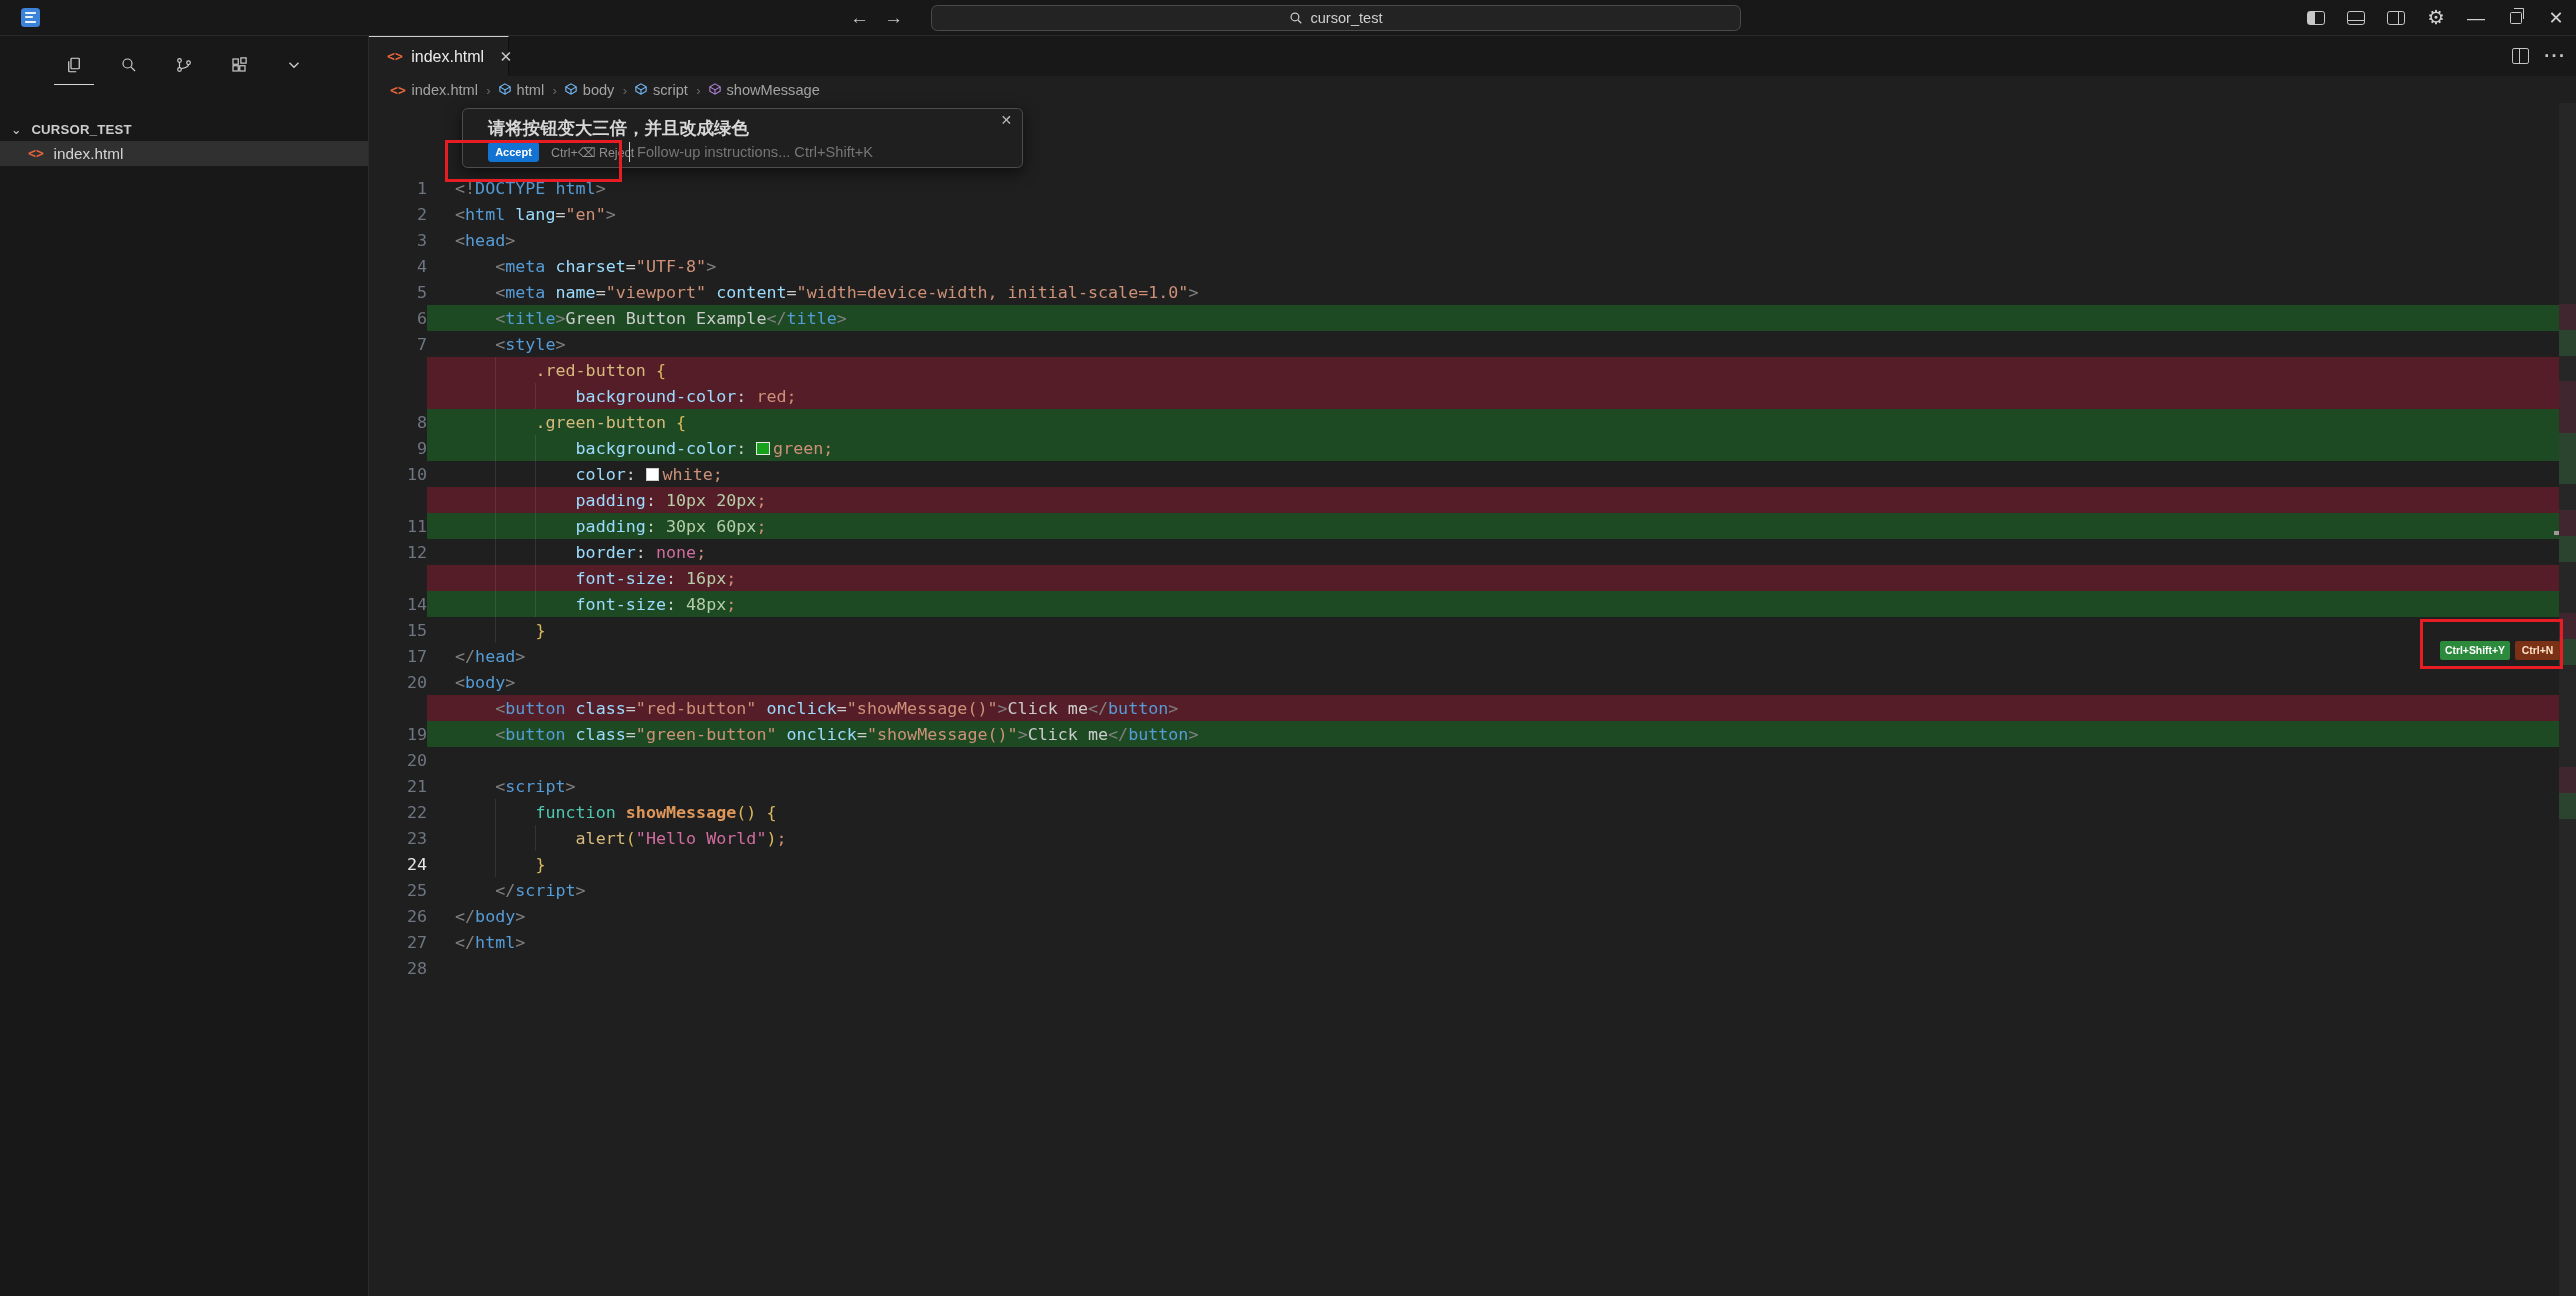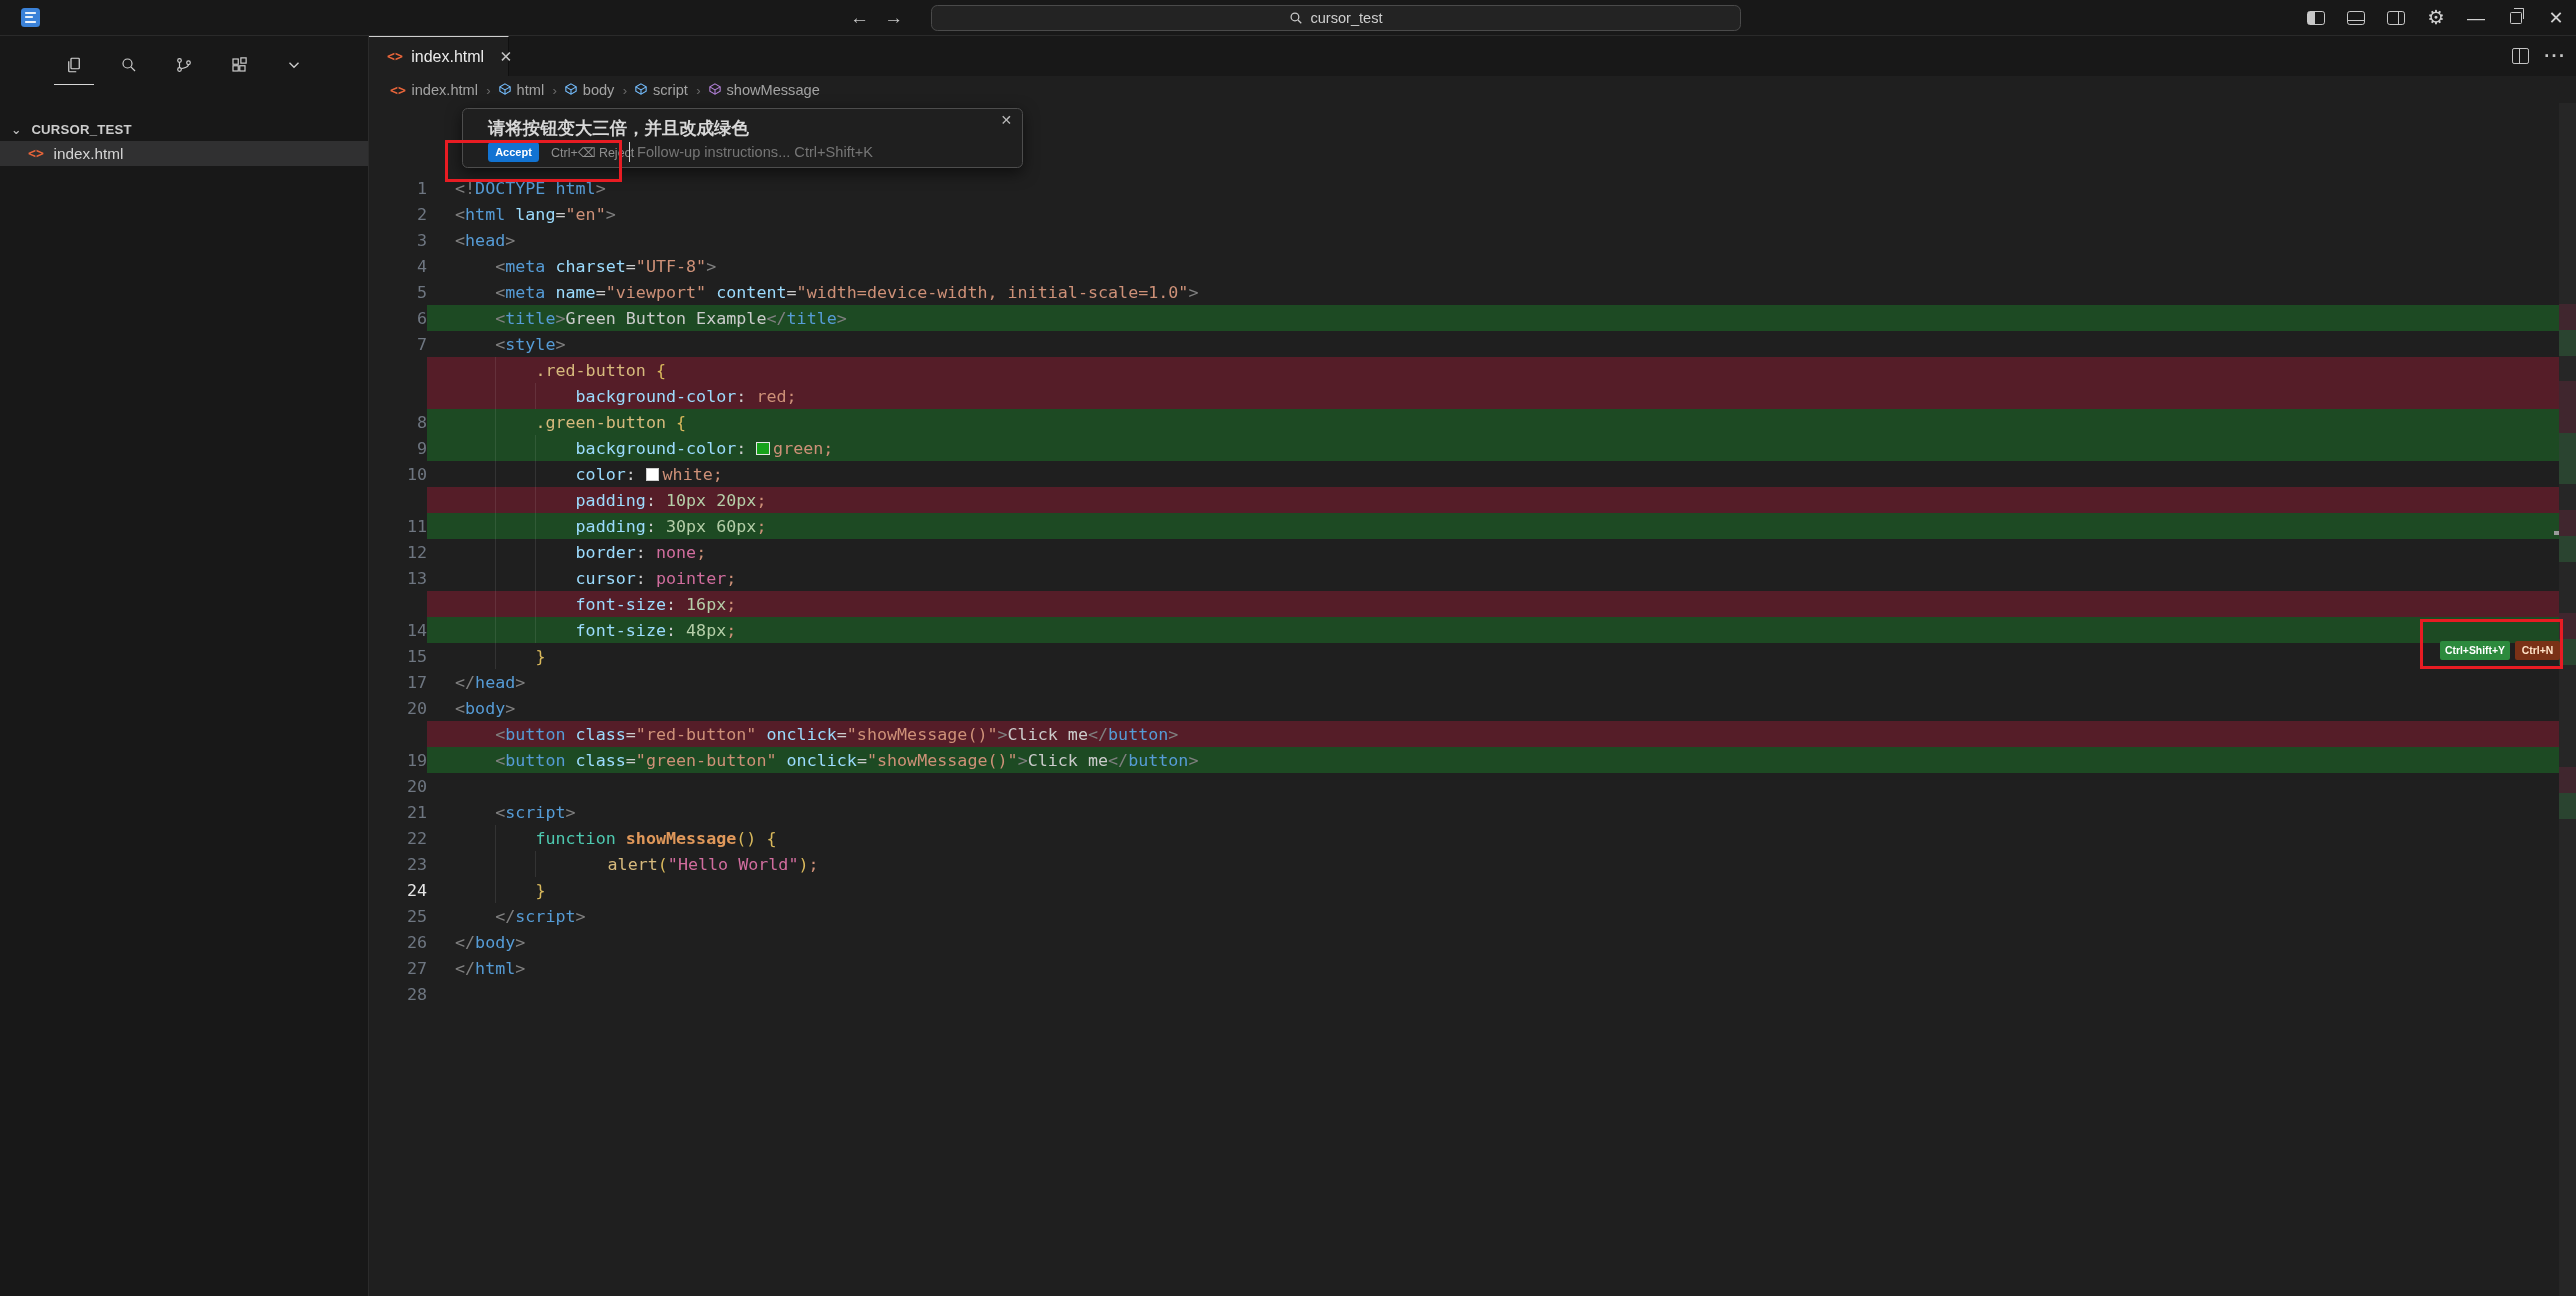--- a/index.html
+++ b/index.html
@@ -56,21 +56,21 @@
   .rows{margin-top:72px;padding-right:16.7px;font-family:"DejaVu Sans Mono",monospace;font-size:16.7px;line-height:26px;}
   .crow{display:flex;height:26px;}
   .ln{flex:none;width:58px;text-align:right;color:#6e7681;user-select:none;}
   .ln.cur{color:#e6e6e6;}
   .cl{flex:1;padding-left:28px;white-space:pre;position:relative;}
   .cl.add{background:#1d4a23;}
   .cl.del{background:#551d28;}
   .ig{position:absolute;top:0;bottom:0;width:0.7px;background:rgba(255,255,255,0.09);}
   .c-p{color:#808080;} .c-t{color:#569cd6;} .c-a{color:#9cdcfe;} .c-s{color:#ce9178;}
   .c-n{color:#b5cea8;} .c-k{color:#d16d9e;} .c-sel{color:#d7ba7d;} .c-b{color:#d9b95c;}
-  .c-kw{color:#4ec9b0;} .c-fn{color:#e0985a;font-weight:bold;} .c-gf{color:#d7ba7d;margin-left:32px;} .c-w{color:#cccccc;}
+  .c-kw{color:#4ec9b0;} .c-fn{color:#e0985a;font-weight:bold;} .c-gf{color:#d7ba7d;} .c-w{color:#cccccc;}
   .sw{display:inline-block;width:13.2px;height:13.2px;vertical-align:-1.4px;margin-right:3.5px;}
   .swg{background:#17a21b;border:1.4px solid #e6e6e6;}
   .sww{background:#ffffff;border:1.4px solid #cfcfcf;}
   
   .ruler{position:absolute;right:0;top:103px;bottom:0;width:16.7px;background:#262626;}
   .mark{position:absolute;left:0;width:16.7px;height:26px;}
   .mark.add{background:#2a4430;}
   .mark.del{background:#40262e;}
   .ruler-dash{position:absolute;left:-4.9px;top:428px;width:10.4px;height:3.5px;background:#9a9a9a;}
   
@@ -288,24 +288,20 @@
           <span class="ln"></span>
           <span class="cl del"><span class="c-w">            </span><span class="c-a">padding</span><span class="c-w">: </span><span class="c-n">10px</span><span class="c-w"> </span><span class="c-n">20px</span><span class="c-s">;</span><i class="ig" style="left: 68px;"></i><i class="ig" style="left: 108px;"></i></span>
         </div>
         <div class="crow">
           <span class="ln">11</span>
           <span class="cl add"><span class="c-w">            </span><span class="c-a">padding</span><span class="c-w">: </span><span class="c-n">30px</span><span class="c-w"> </span><span class="c-n">60px</span><span class="c-s">;</span><i class="ig" style="left: 68px;"></i><i class="ig" style="left: 108px;"></i></span>
         </div>
         <div class="crow">
           <span class="ln">12</span>
           <span class="cl"><span class="c-w">            </span><span class="c-a">border</span><span class="c-w">: </span><span class="c-k">none</span><span class="c-s">;</span><i class="ig" style="left: 68px;"></i><i class="ig" style="left: 108px;"></i></span>
-        </div>
-        <div class="crow">
-          <span class="ln">13</span>
-          <span class="cl"><span class="c-w">            </span><span class="c-a">cursor</span><span class="c-w">: </span><span class="c-k">pointer</span><span class="c-s">;</span><i class="ig" style="left: 68px;"></i><i class="ig" style="left: 108px;"></i></span>
         </div>
         <div class="crow">
           <span class="ln"></span>
           <span class="cl del"><span class="c-w">            </span><span class="c-a">font-size</span><span class="c-w">: </span><span class="c-n">16px</span><span class="c-s">;</span><i class="ig" style="left: 68px;"></i><i class="ig" style="left: 108px;"></i></span>
         </div>
         <div class="crow">
           <span class="ln">14</span>
           <span class="cl add"><span class="c-w">            </span><span class="c-a">font-size</span><span class="c-w">: </span><span class="c-n">48px</span><span class="c-s">;</span><i class="ig" style="left: 68px;"></i><i class="ig" style="left: 108px;"></i></span>
         </div>
         <div class="crow">

